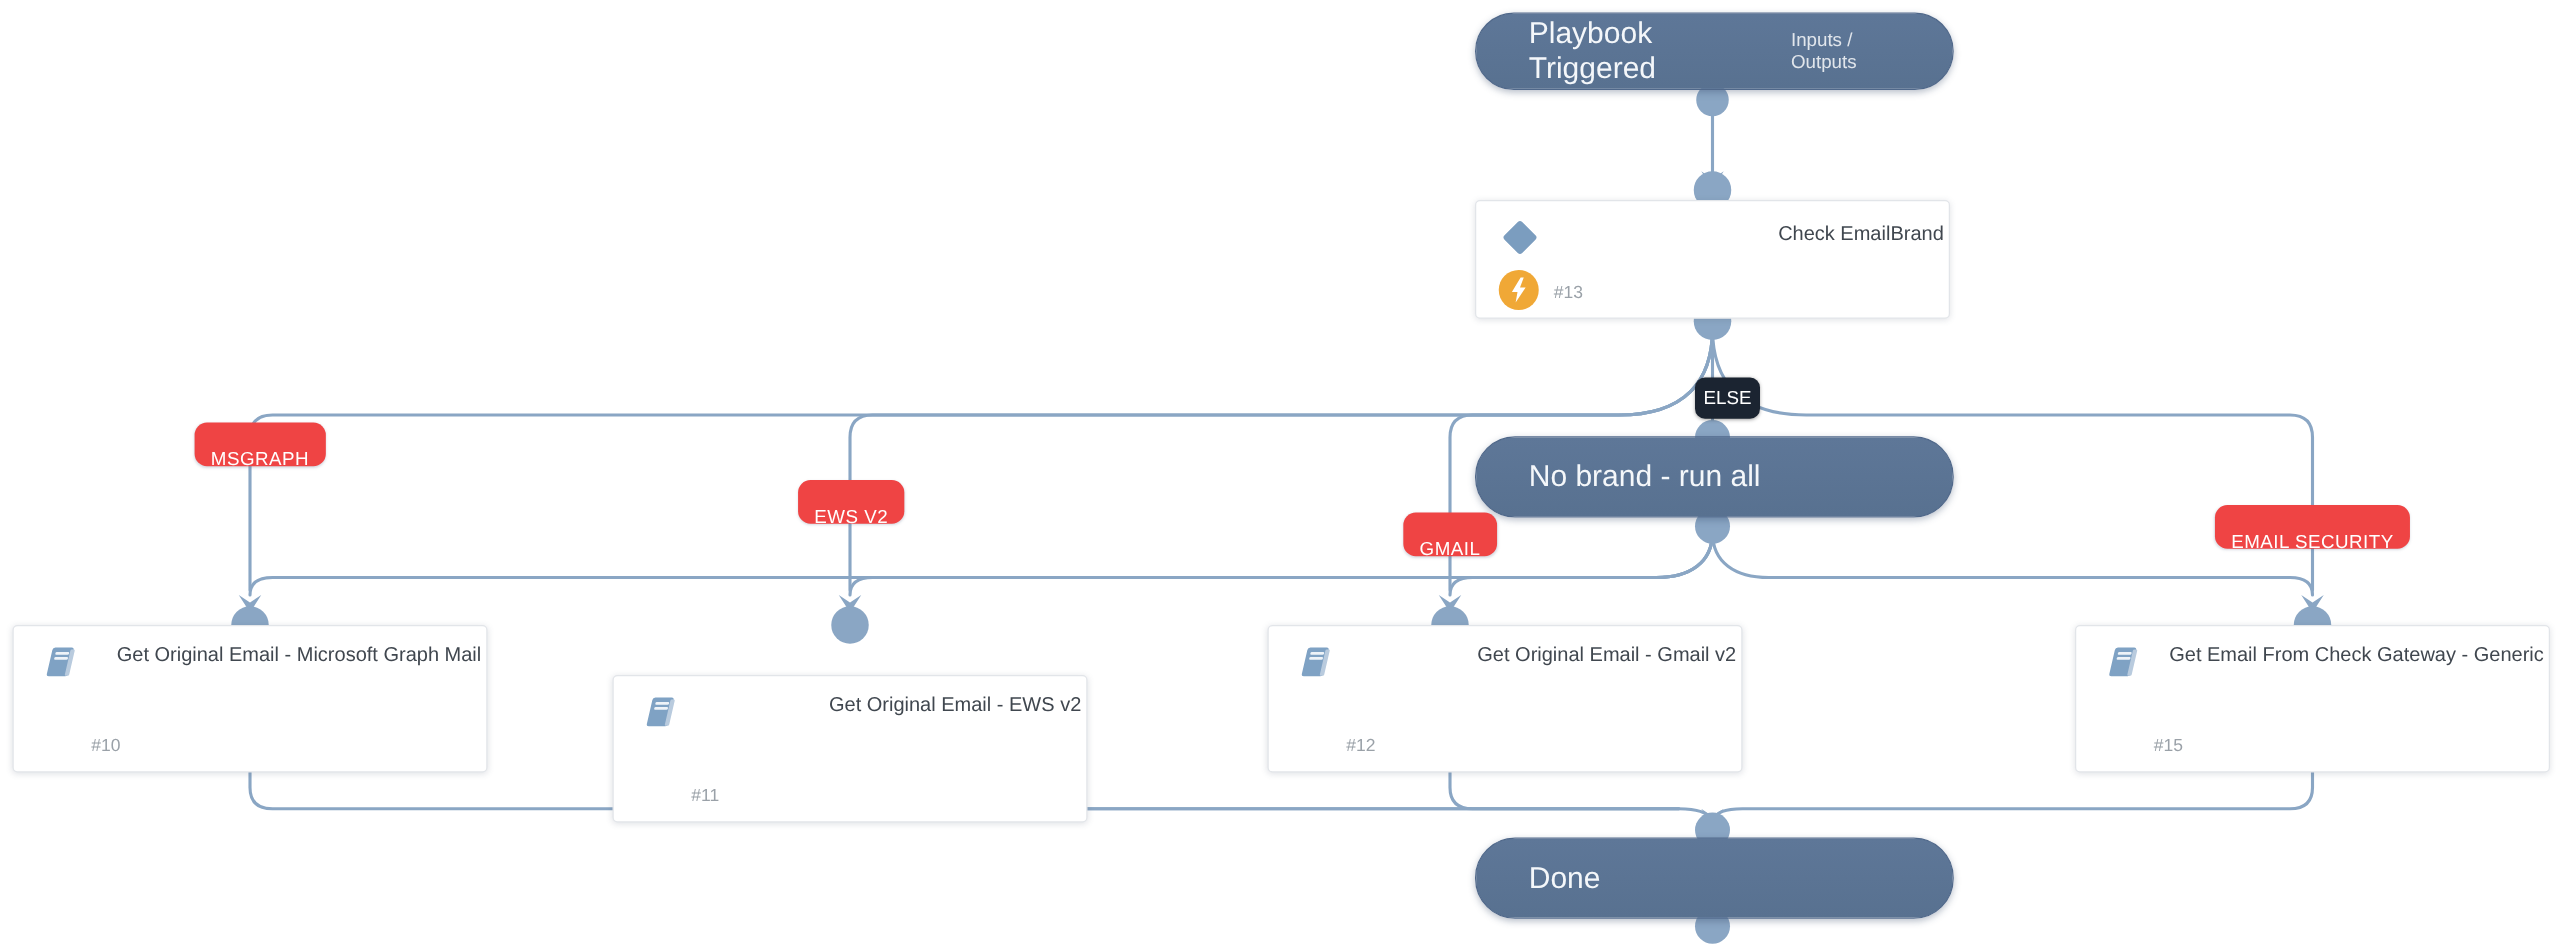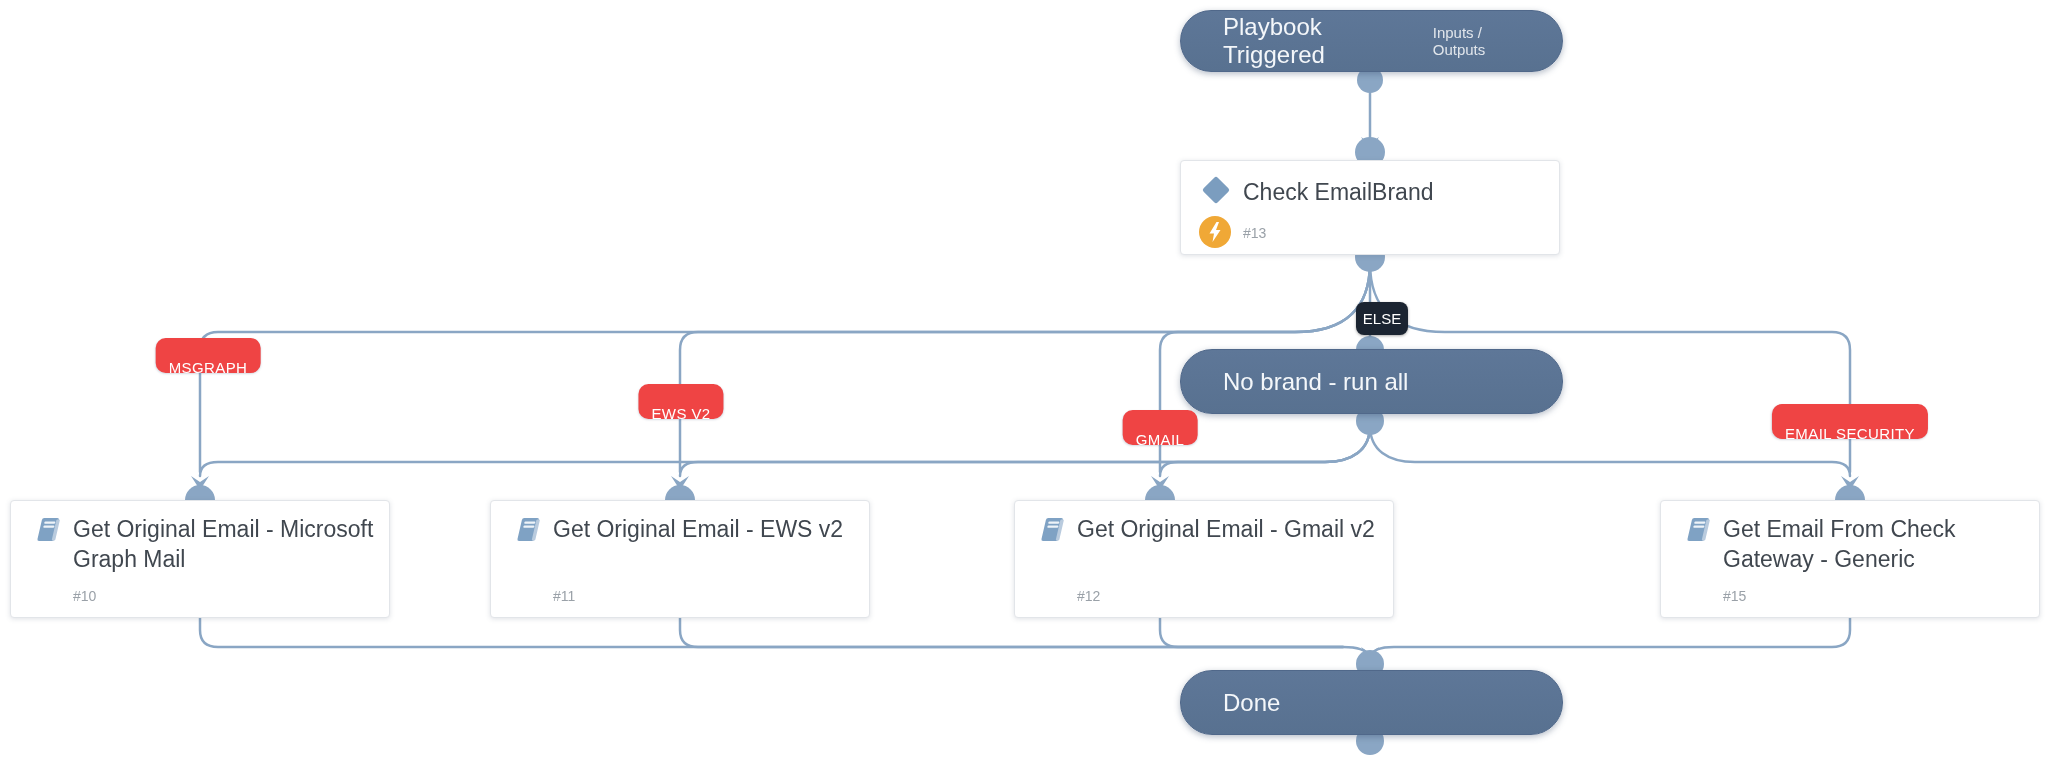--- a/index.html
+++ b/index.html
@@ -29,27 +29,27 @@
 
   
   .card {
     position:absolute; z-index:2; width:380px;
     background:#ffffff; border:1px solid #e2e5e9; border-radius:4px;
     box-shadow:0 1px 5px rgba(80,90,110,.18);
   }
   .task-card { top:500px; height:118px; }
   #card-cond { left:1180px; top:160px; width:380px; height:95px; }
   #card-msgraph { left:10px; }
-  #card-ews     { left:490px; }
+  #card-ews     { left:490px;margin-top:40px; }
   #card-gmail   { left:970px;margin-left:44px; }
   #card-gateway { left:1660px; }
   .card .icon-slot { position:absolute; left:18px; top:12px; width:34px; height:34px; }
   .card .card-title {
     position:absolute; left:62px; top:13px; width:312px;
-    font-size:23px; line-height:1.32; color:#40474f;
+    font-size:16px; line-height:1.32; color:#40474f;text-align:right;
   }
   .card .task-id {
     position:absolute; left:62px; bottom:13px;
     font-size:14px; color:#9aa1a8;
   }
   #card-cond .card-title { top:16px; }
   #card-cond .bolt-slot { position:absolute; left:17px; top:54px; width:34px; height:34px; }
 
   
   #else-badge {

